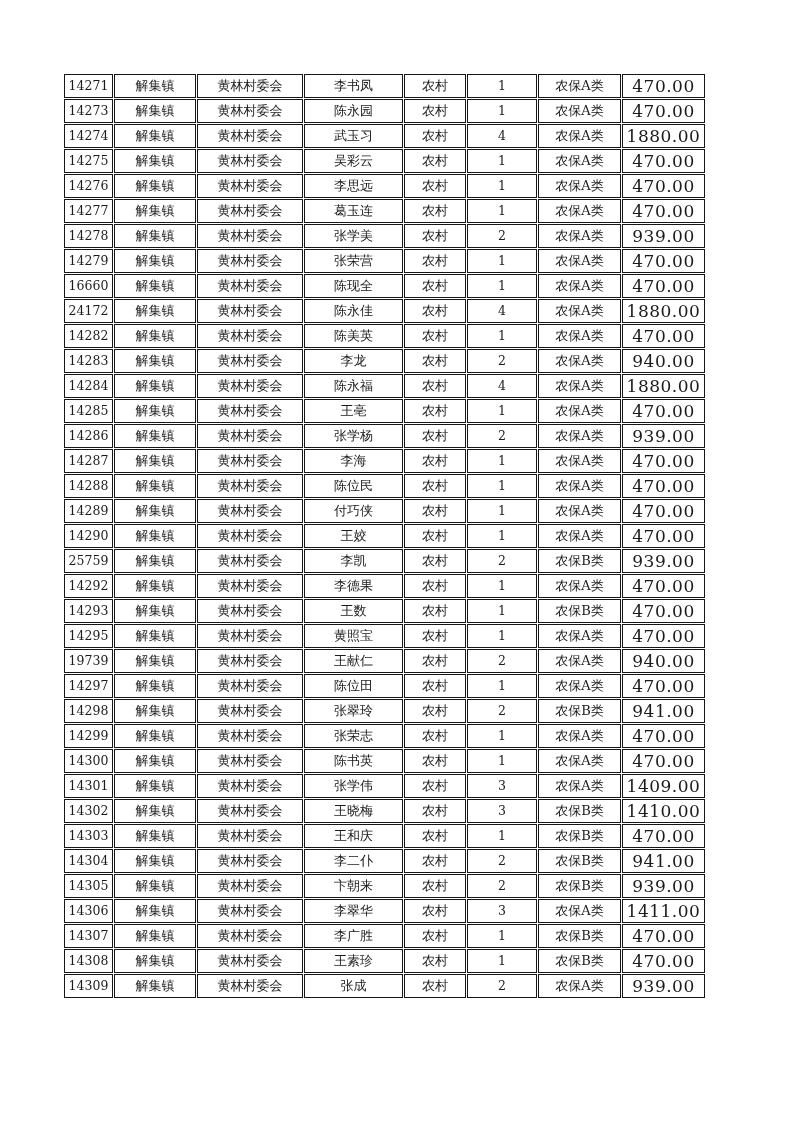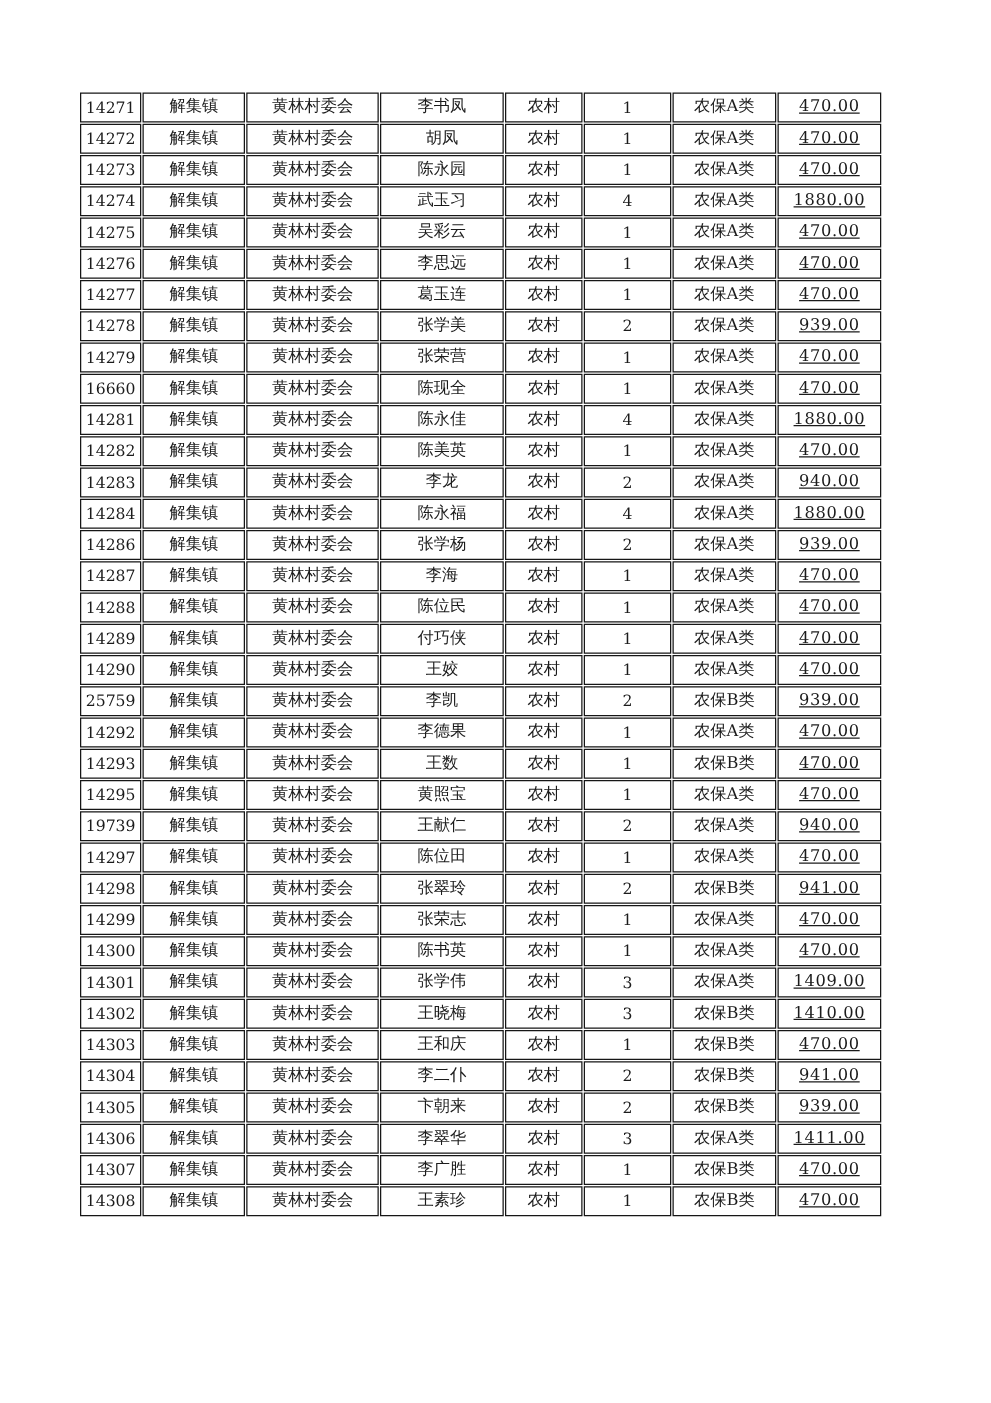--- a/index.html
+++ b/index.html
@@ -39,23 +39,22 @@
     color: #1b1b1b;
     white-space: nowrap;
     overflow: hidden;
     background: #ffffff;
   }
   table.roster td.cell-serial-number,
   table.roster td.cell-person-count {
     font-size: 12.5px;
   }
   table.roster td.cell-amount {
-    font-size: 13px;
+    font-size: 17px;
     letter-spacing: 0.5px;
-    text-decoration: underline;
   }
   col.c-serial   { width: 49px; }
   col.c-town     { width: 82px; }
   col.c-village  { width: 106px; }
   col.c-name     { width: 99px; }
   col.c-restype  { width: 62px; }
   col.c-count    { width: 70px; }
   col.c-category { width: 83px; }
   col.c-amount   { width: 83px; }
 </style>
@@ -79,30 +78,20 @@
           <td class="cell-serial-number">14271</td>
           <td class="cell-town">解集镇</td>
           <td class="cell-village-committee">黄林村委会</td>
           <td class="cell-person-name">李书凤</td>
           <td class="cell-residence-type">农村</td>
           <td class="cell-person-count">1</td>
           <td class="cell-insurance-category">农保A类</td>
           <td class="cell-amount">470.00</td>
         </tr>
         <tr>
-          <td class="cell-serial-number">14272</td>
-          <td class="cell-town">解集镇</td>
-          <td class="cell-village-committee">黄林村委会</td>
-          <td class="cell-person-name">胡凤</td>
-          <td class="cell-residence-type">农村</td>
-          <td class="cell-person-count">1</td>
-          <td class="cell-insurance-category">农保A类</td>
-          <td class="cell-amount">470.00</td>
-        </tr>
-        <tr>
           <td class="cell-serial-number">14273</td>
           <td class="cell-town">解集镇</td>
           <td class="cell-village-committee">黄林村委会</td>
           <td class="cell-person-name">陈永园</td>
           <td class="cell-residence-type">农村</td>
           <td class="cell-person-count">1</td>
           <td class="cell-insurance-category">农保A类</td>
           <td class="cell-amount">470.00</td>
         </tr>
         <tr>
@@ -169,21 +158,21 @@
           <td class="cell-serial-number">16660</td>
           <td class="cell-town">解集镇</td>
           <td class="cell-village-committee">黄林村委会</td>
           <td class="cell-person-name">陈现全</td>
           <td class="cell-residence-type">农村</td>
           <td class="cell-person-count">1</td>
           <td class="cell-insurance-category">农保A类</td>
           <td class="cell-amount">470.00</td>
         </tr>
         <tr>
-          <td class="cell-serial-number">14281</td>
+          <td class="cell-serial-number">24172</td>
           <td class="cell-town">解集镇</td>
           <td class="cell-village-committee">黄林村委会</td>
           <td class="cell-person-name">陈永佳</td>
           <td class="cell-residence-type">农村</td>
           <td class="cell-person-count">4</td>
           <td class="cell-insurance-category">农保A类</td>
           <td class="cell-amount">1880.00</td>
         </tr>
         <tr>
           <td class="cell-serial-number">14282</td>
@@ -209,20 +198,30 @@
           <td class="cell-serial-number">14284</td>
           <td class="cell-town">解集镇</td>
           <td class="cell-village-committee">黄林村委会</td>
           <td class="cell-person-name">陈永福</td>
           <td class="cell-residence-type">农村</td>
           <td class="cell-person-count">4</td>
           <td class="cell-insurance-category">农保A类</td>
           <td class="cell-amount">1880.00</td>
         </tr>
         <tr>
+          <td class="cell-serial-number">14285</td>
+          <td class="cell-town">解集镇</td>
+          <td class="cell-village-committee">黄林村委会</td>
+          <td class="cell-person-name">王亳</td>
+          <td class="cell-residence-type">农村</td>
+          <td class="cell-person-count">1</td>
+          <td class="cell-insurance-category">农保A类</td>
+          <td class="cell-amount">470.00</td>
+        </tr>
+        <tr>
           <td class="cell-serial-number">14286</td>
           <td class="cell-town">解集镇</td>
           <td class="cell-village-committee">黄林村委会</td>
           <td class="cell-person-name">张学杨</td>
           <td class="cell-residence-type">农村</td>
           <td class="cell-person-count">2</td>
           <td class="cell-insurance-category">农保A类</td>
           <td class="cell-amount">939.00</td>
         </tr>
         <tr>
@@ -427,16 +426,26 @@
         </tr>
         <tr>
           <td class="cell-serial-number">14308</td>
           <td class="cell-town">解集镇</td>
           <td class="cell-village-committee">黄林村委会</td>
           <td class="cell-person-name">王素珍</td>
           <td class="cell-residence-type">农村</td>
           <td class="cell-person-count">1</td>
           <td class="cell-insurance-category">农保B类</td>
           <td class="cell-amount">470.00</td>
+        </tr>
+        <tr>
+          <td class="cell-serial-number">14309</td>
+          <td class="cell-town">解集镇</td>
+          <td class="cell-village-committee">黄林村委会</td>
+          <td class="cell-person-name">张成</td>
+          <td class="cell-residence-type">农村</td>
+          <td class="cell-person-count">2</td>
+          <td class="cell-insurance-category">农保A类</td>
+          <td class="cell-amount">939.00</td>
         </tr>
       </tbody>
   </table>
 </div>
 
 </body></html>

